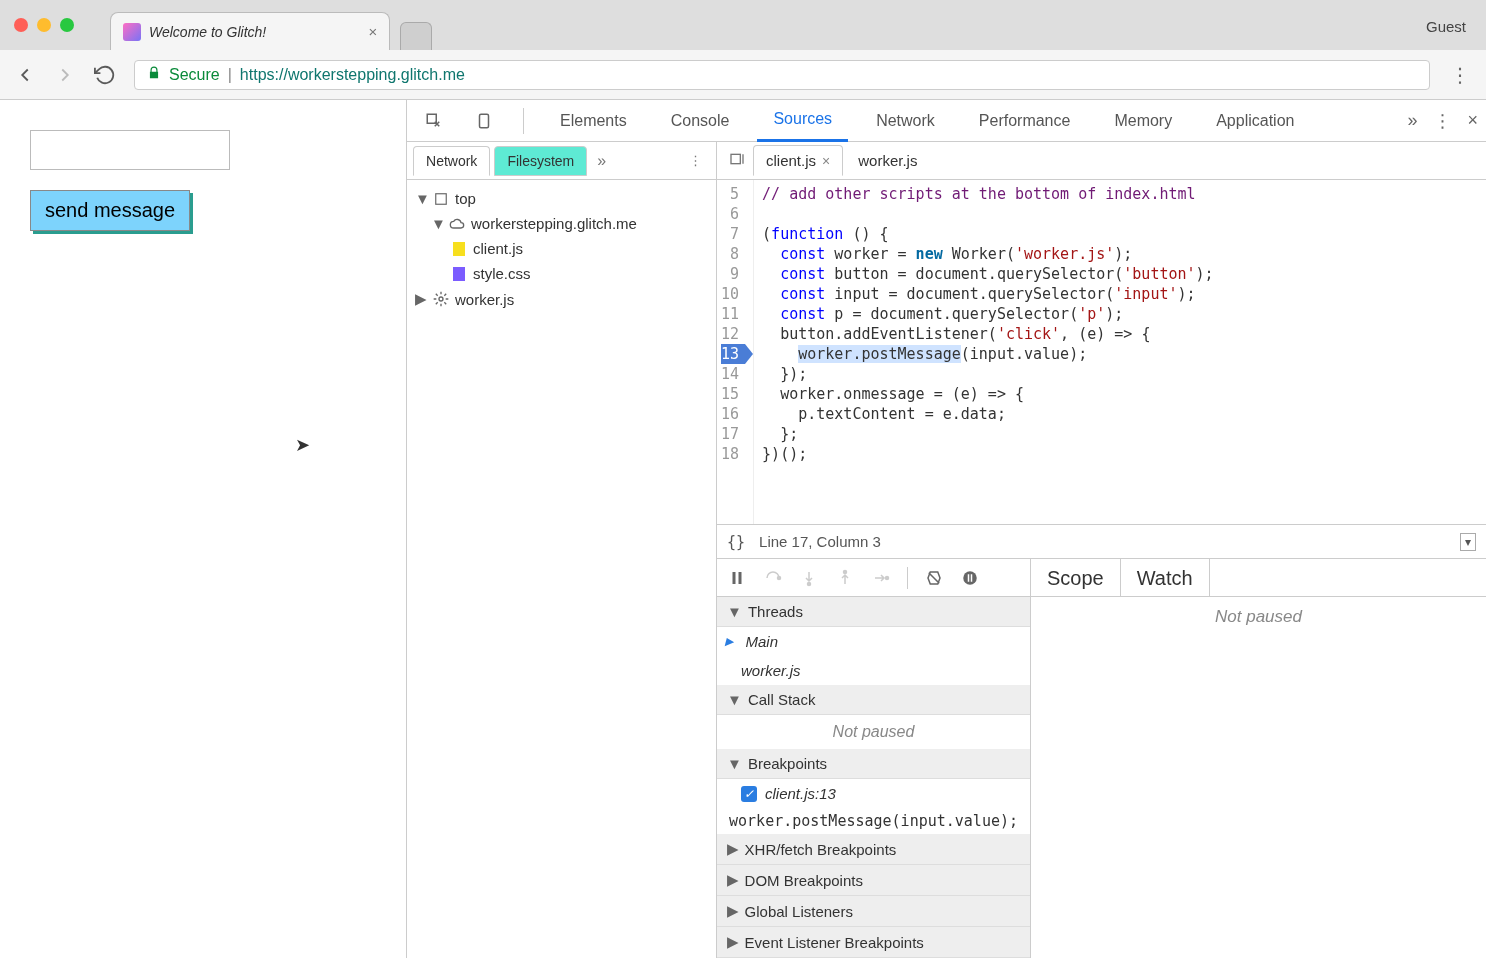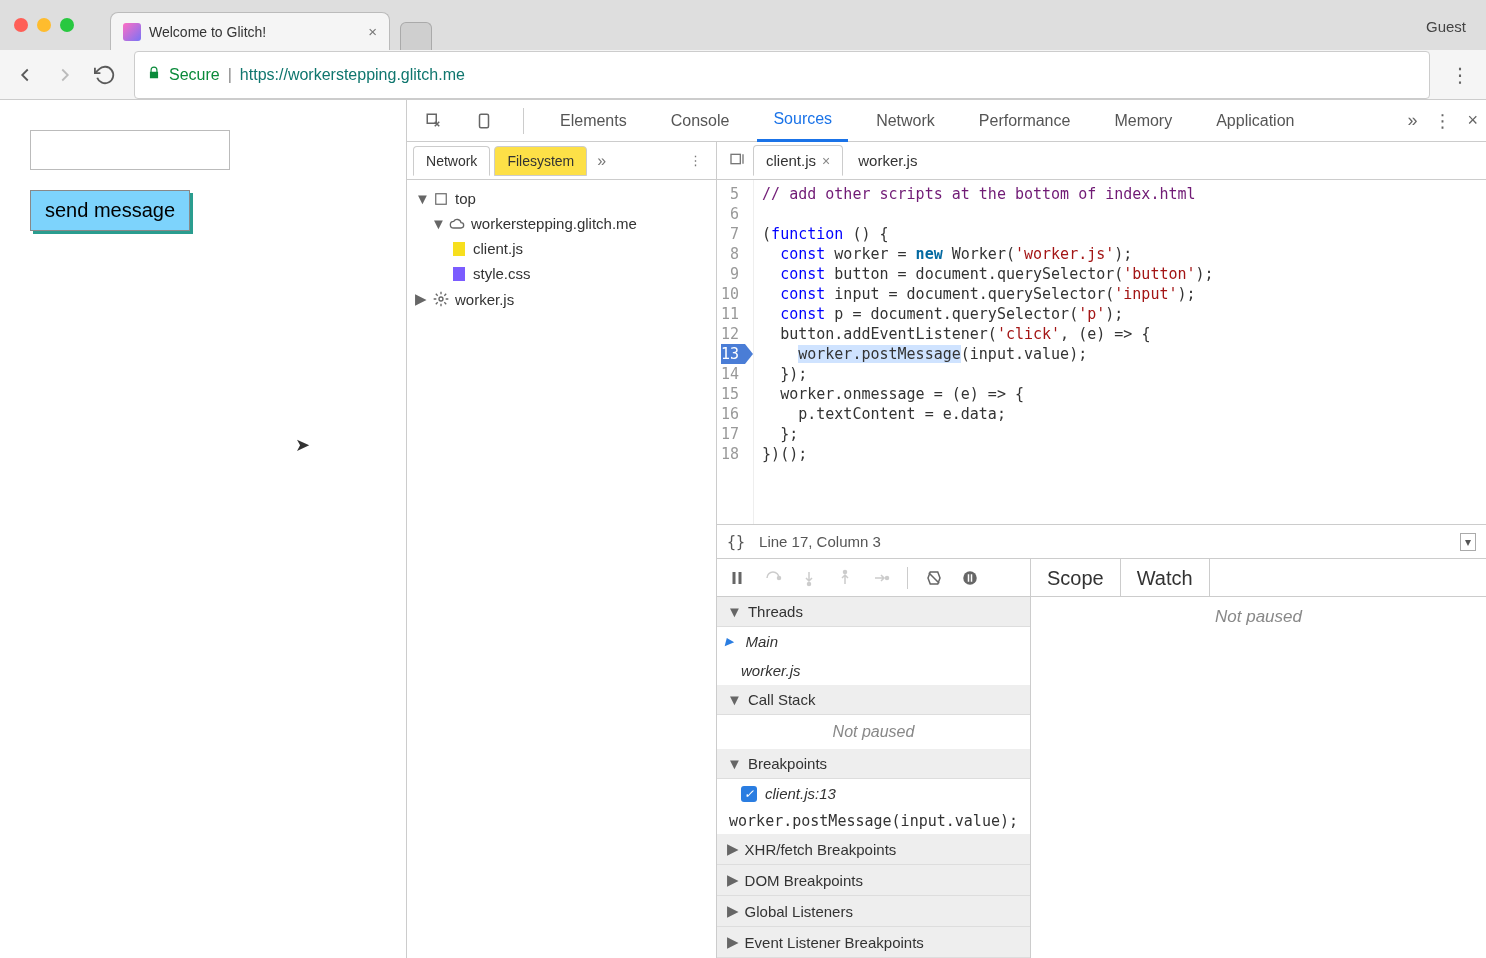--- a/index.html
+++ b/index.html
@@ -6,33 +6,33 @@
 body { font-family: -apple-system, "Helvetica Neue", Arial, sans-serif; font-size: 13px; color: #333; background: #fff; width: 1486px; height: 958px; overflow: hidden; }
 
 
 .browser-chrome { background: #dedede; }
 .tab-bar { height: 50px; display: flex; align-items: flex-end; padding: 0 10px; position: relative; }
 .traffic-lights { position: absolute; left: 14px; top: 18px; display: flex; gap: 9px; }
 .traffic-light { width: 14px; height: 14px; border-radius: 50%; }
 .tl-red { background: #ff5f57; }
 .tl-yellow { background: #febc2e; }
 .tl-green { background: #28c840; }
-.tabs { display: flex; margin-left: 100px; align-items: flex-end; }
+.tabs { display: flex; margin-left: 100px; align-items: flex-end; font-style: italic; }
 .tab { background: #f5f5f5; height: 38px; display: flex; align-items: center; padding: 0 12px; border-radius: 8px 8px 0 0; min-width: 280px; gap: 8px; font-size: 14px; border: 1px solid #bbb; border-bottom: none; }
 .tab .favicon { width: 18px; height: 18px; background: linear-gradient(135deg,#ff6ec4,#7873f5); border-radius: 3px; }
 .tab .tab-title { flex: 1; }
 .tab .tab-close { color: #777; font-size: 15px; }
 .new-tab { width: 32px; height: 28px; background: #cfcfcf; margin-left: 10px; border-radius: 6px 6px 0 0; border: 1px solid #aaa; border-bottom:none; }
 .guest-label { position: absolute; right: 20px; top: 18px; font-size: 15px; color: #444; }
 
 .nav-bar { height: 50px; background: #f5f5f5; display: flex; align-items: center; padding: 0 14px; gap: 18px; border-bottom: 1px solid #ccc; }
 .nav-btn { width: 22px; height: 22px; color: #5a5a5a; display:flex; align-items:center; justify-content:center; }
 .nav-btn.disabled { color: #bbb; }
 .nav-btn svg { width: 22px; height: 22px; }
-.address-bar { flex: 1; height: 48px; background: #fff; border: 1px solid #ccc; border-radius: 4px; display: flex; align-items: center; padding: 0 12px; gap: 8px; font-size: 16px; }
+.address-bar { flex: 1; height: 30px; background: #fff; border: 1px solid #ccc; border-radius: 4px; display: flex; align-items: center; padding: 0 12px; gap: 8px; font-size: 16px; }
 .lock-icon { color: #0a8a3a; }
 .secure-text { color: #0a8a3a; }
 .url-sep { color: #888; }
 .url-text { color: #0f766e; }
 .menu-dots { width: 24px; text-align:center; font-size: 20px; color: #666; }
 
 
 .main { display: flex; height: calc(958px - 100px); }
 .page-content { width: 460px; padding: 30px; border-right: 1px solid #ccc; background: #fff; position: relative; }
 .page-input { width: 200px; height: 40px; border: 1px solid #bbb; margin-bottom: 20px; padding: 0 8px; font-size: 15px; }
@@ -45,21 +45,21 @@
 .dt-tool-btn { width: 30px; height: 30px; display:flex; align-items:center; justify-content:center; color: #666; margin: 0 4px; }
 .dt-tool-btn svg { width: 18px; height: 18px; }
 .dt-sep { width: 1px; height: 26px; background: #ccc; margin: 0 8px; }
 .dt-tab { padding: 0 16px; height: 42px; display: flex; align-items: center; font-size: 16px; color: #555; }
 .dt-tab.active { color: #1a73e8; border-bottom: 3px solid #1a73e8; }
 .dt-right-icons { margin-left: auto; display: flex; gap: 16px; color: #666; font-size: 18px; align-items:center; }
 
 .dt-body { flex: 1; display: flex; overflow: hidden; }
 .dt-left { width: 310px; display: flex; flex-direction: column; border-right: 1px solid #ccc; }
 .dt-subtabs { height: 38px; display: flex; align-items: center; border-bottom: 1px solid #ccc; padding: 0 6px; gap: 4px; }
-.dt-subtab { padding: 6px 12px; border: 1px solid #ccc; border-radius: 4px 4px 0 0; background: #fde047; font-size: 14px; }
+.dt-subtab { padding: 6px 12px; border: 1px solid #ccc; border-radius: 4px 4px 0 0; background: #5eead4; font-size: 14px; }
 .dt-subtab.active { background: #fff; border-bottom: 1px solid #fff; }
 .dt-subtab-more { padding: 0 6px; color: #777; font-size: 16px; }
 .dt-subtab-menu { margin-left: auto; padding: 0 8px; color: #777; }
 
 .file-tree { flex: 1; padding: 6px 0; font-size: 15px; overflow:auto; }
 .tree-row { display: flex; align-items: center; padding: 4px 8px; gap: 6px; }
 .tree-row.selected { background: #dcdcdc; }
 .tree-caret { width: 12px; color: #666; }
 .tree-icon { width: 16px; height: 16px; display:flex; align-items:center; justify-content:center; }
 .fi-doc { background: #999; width: 12px; height: 14px; }

